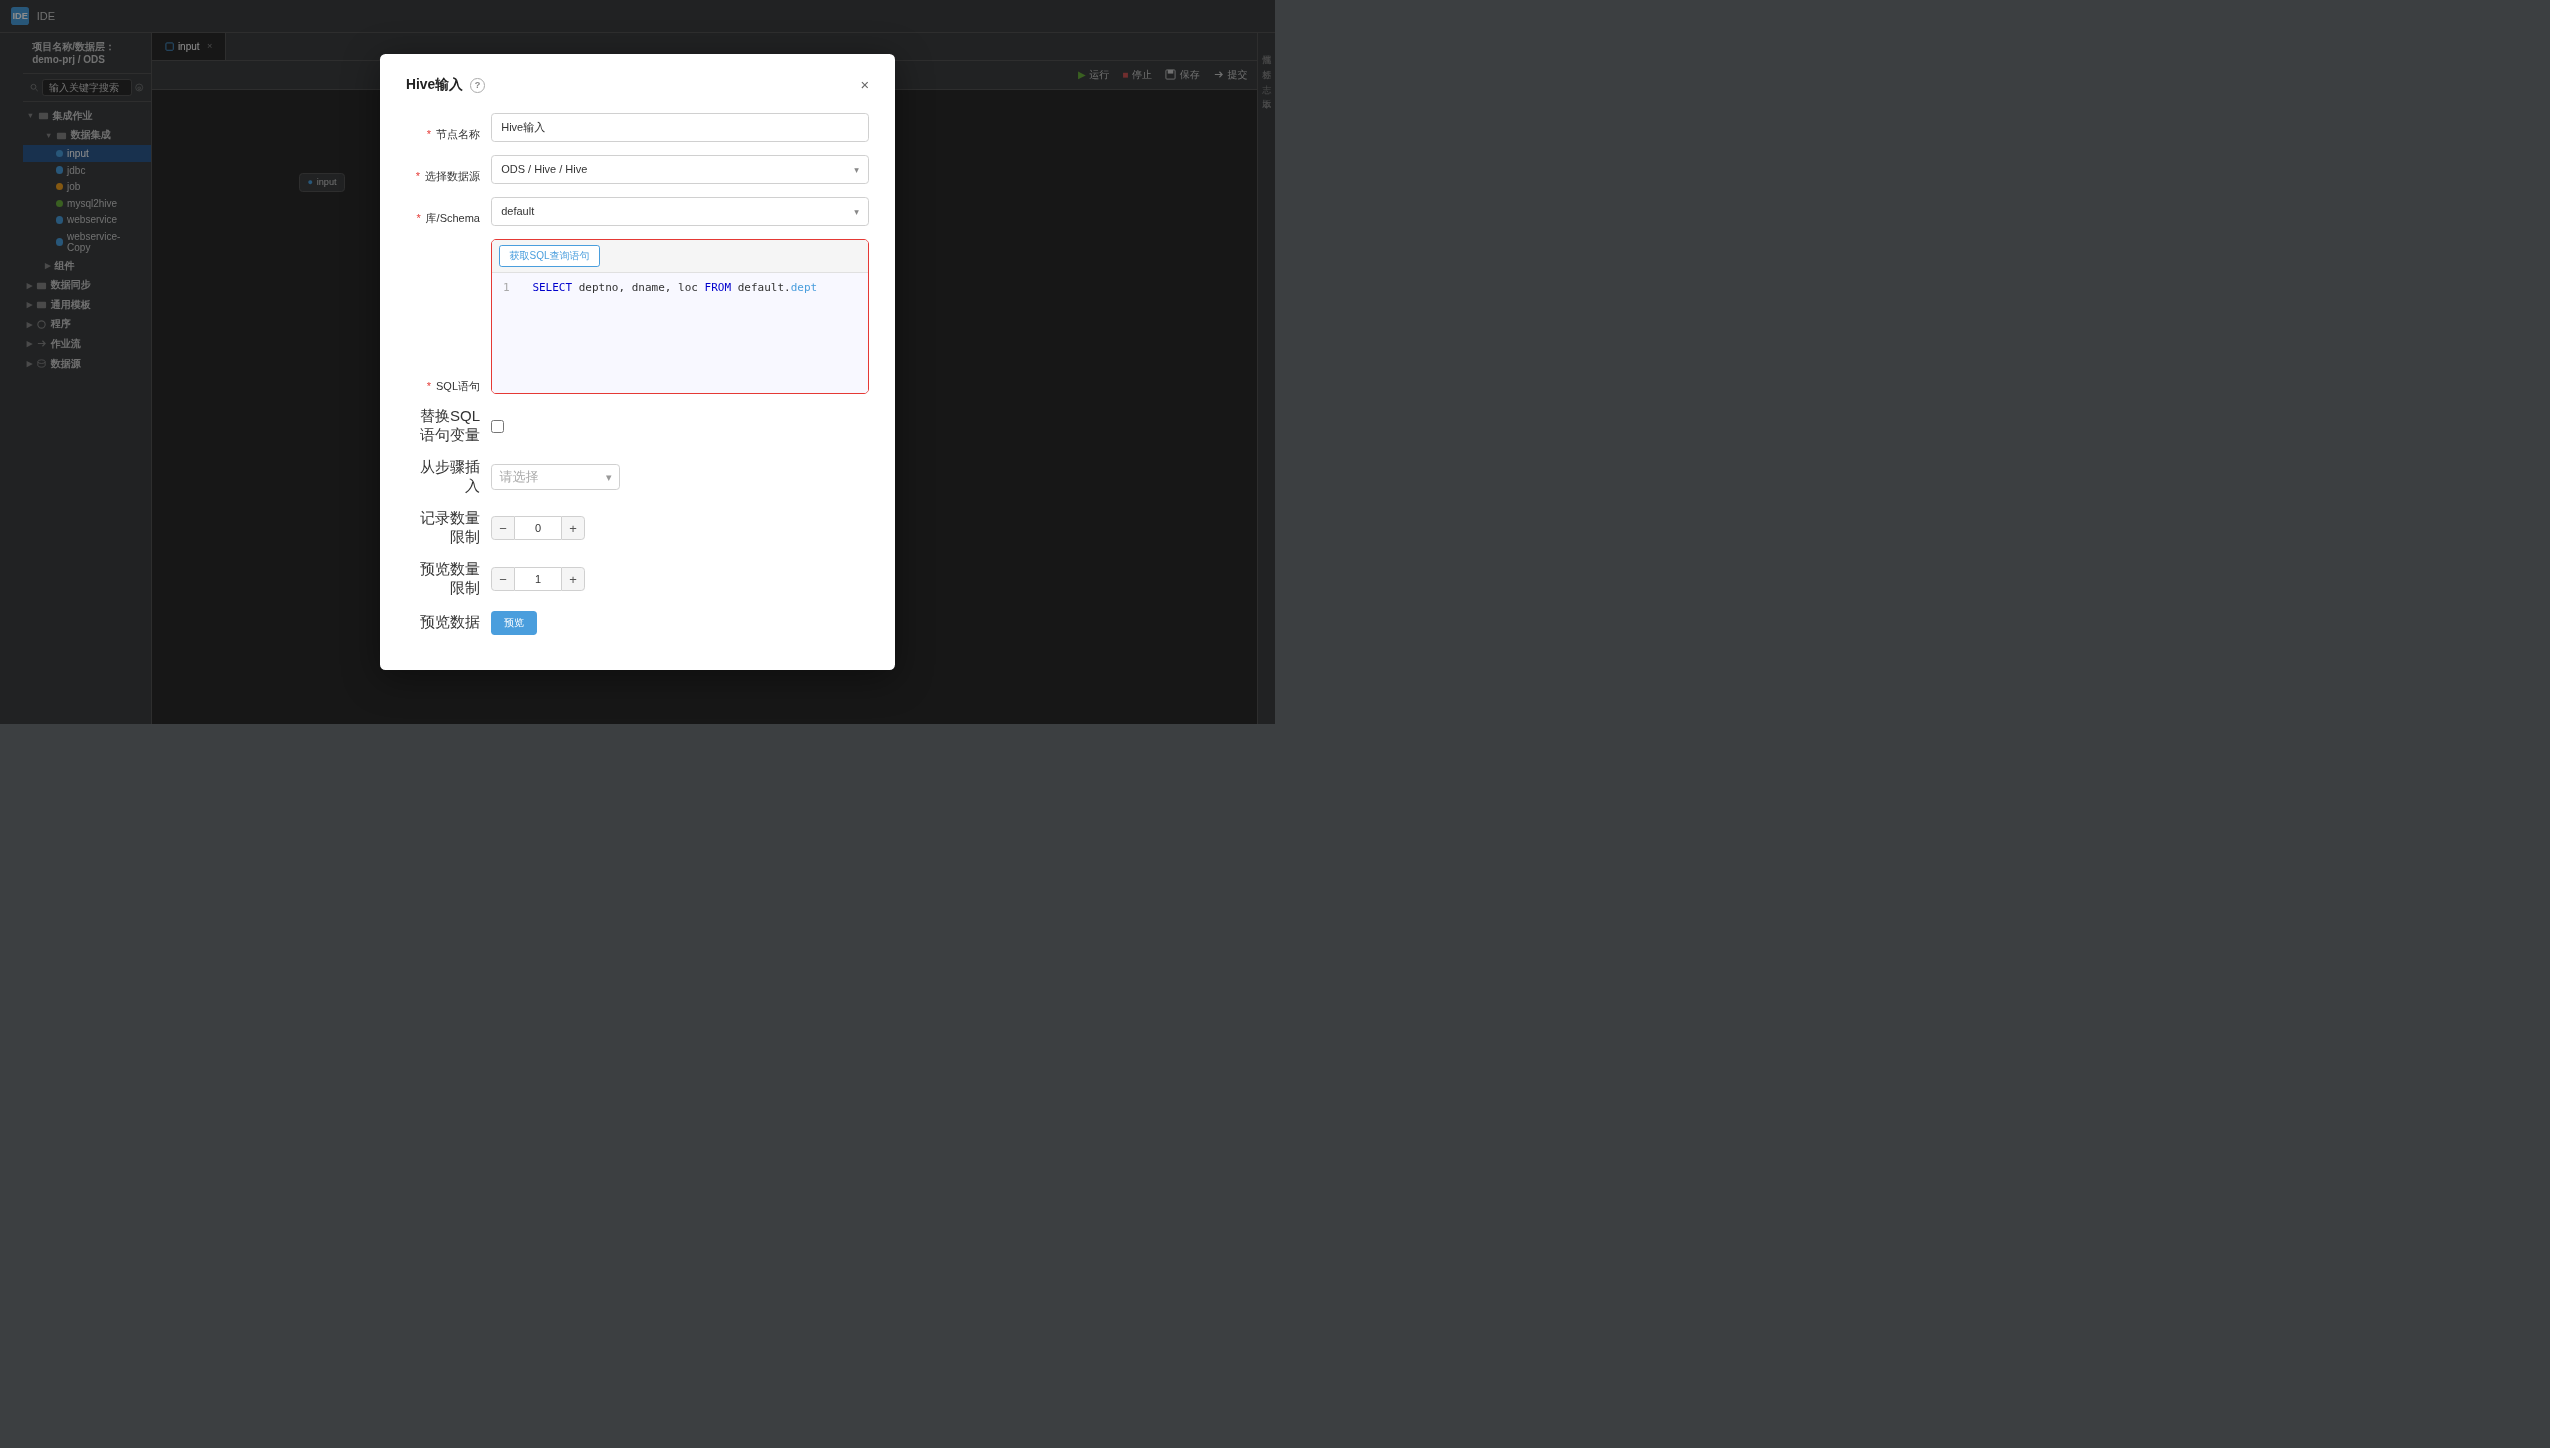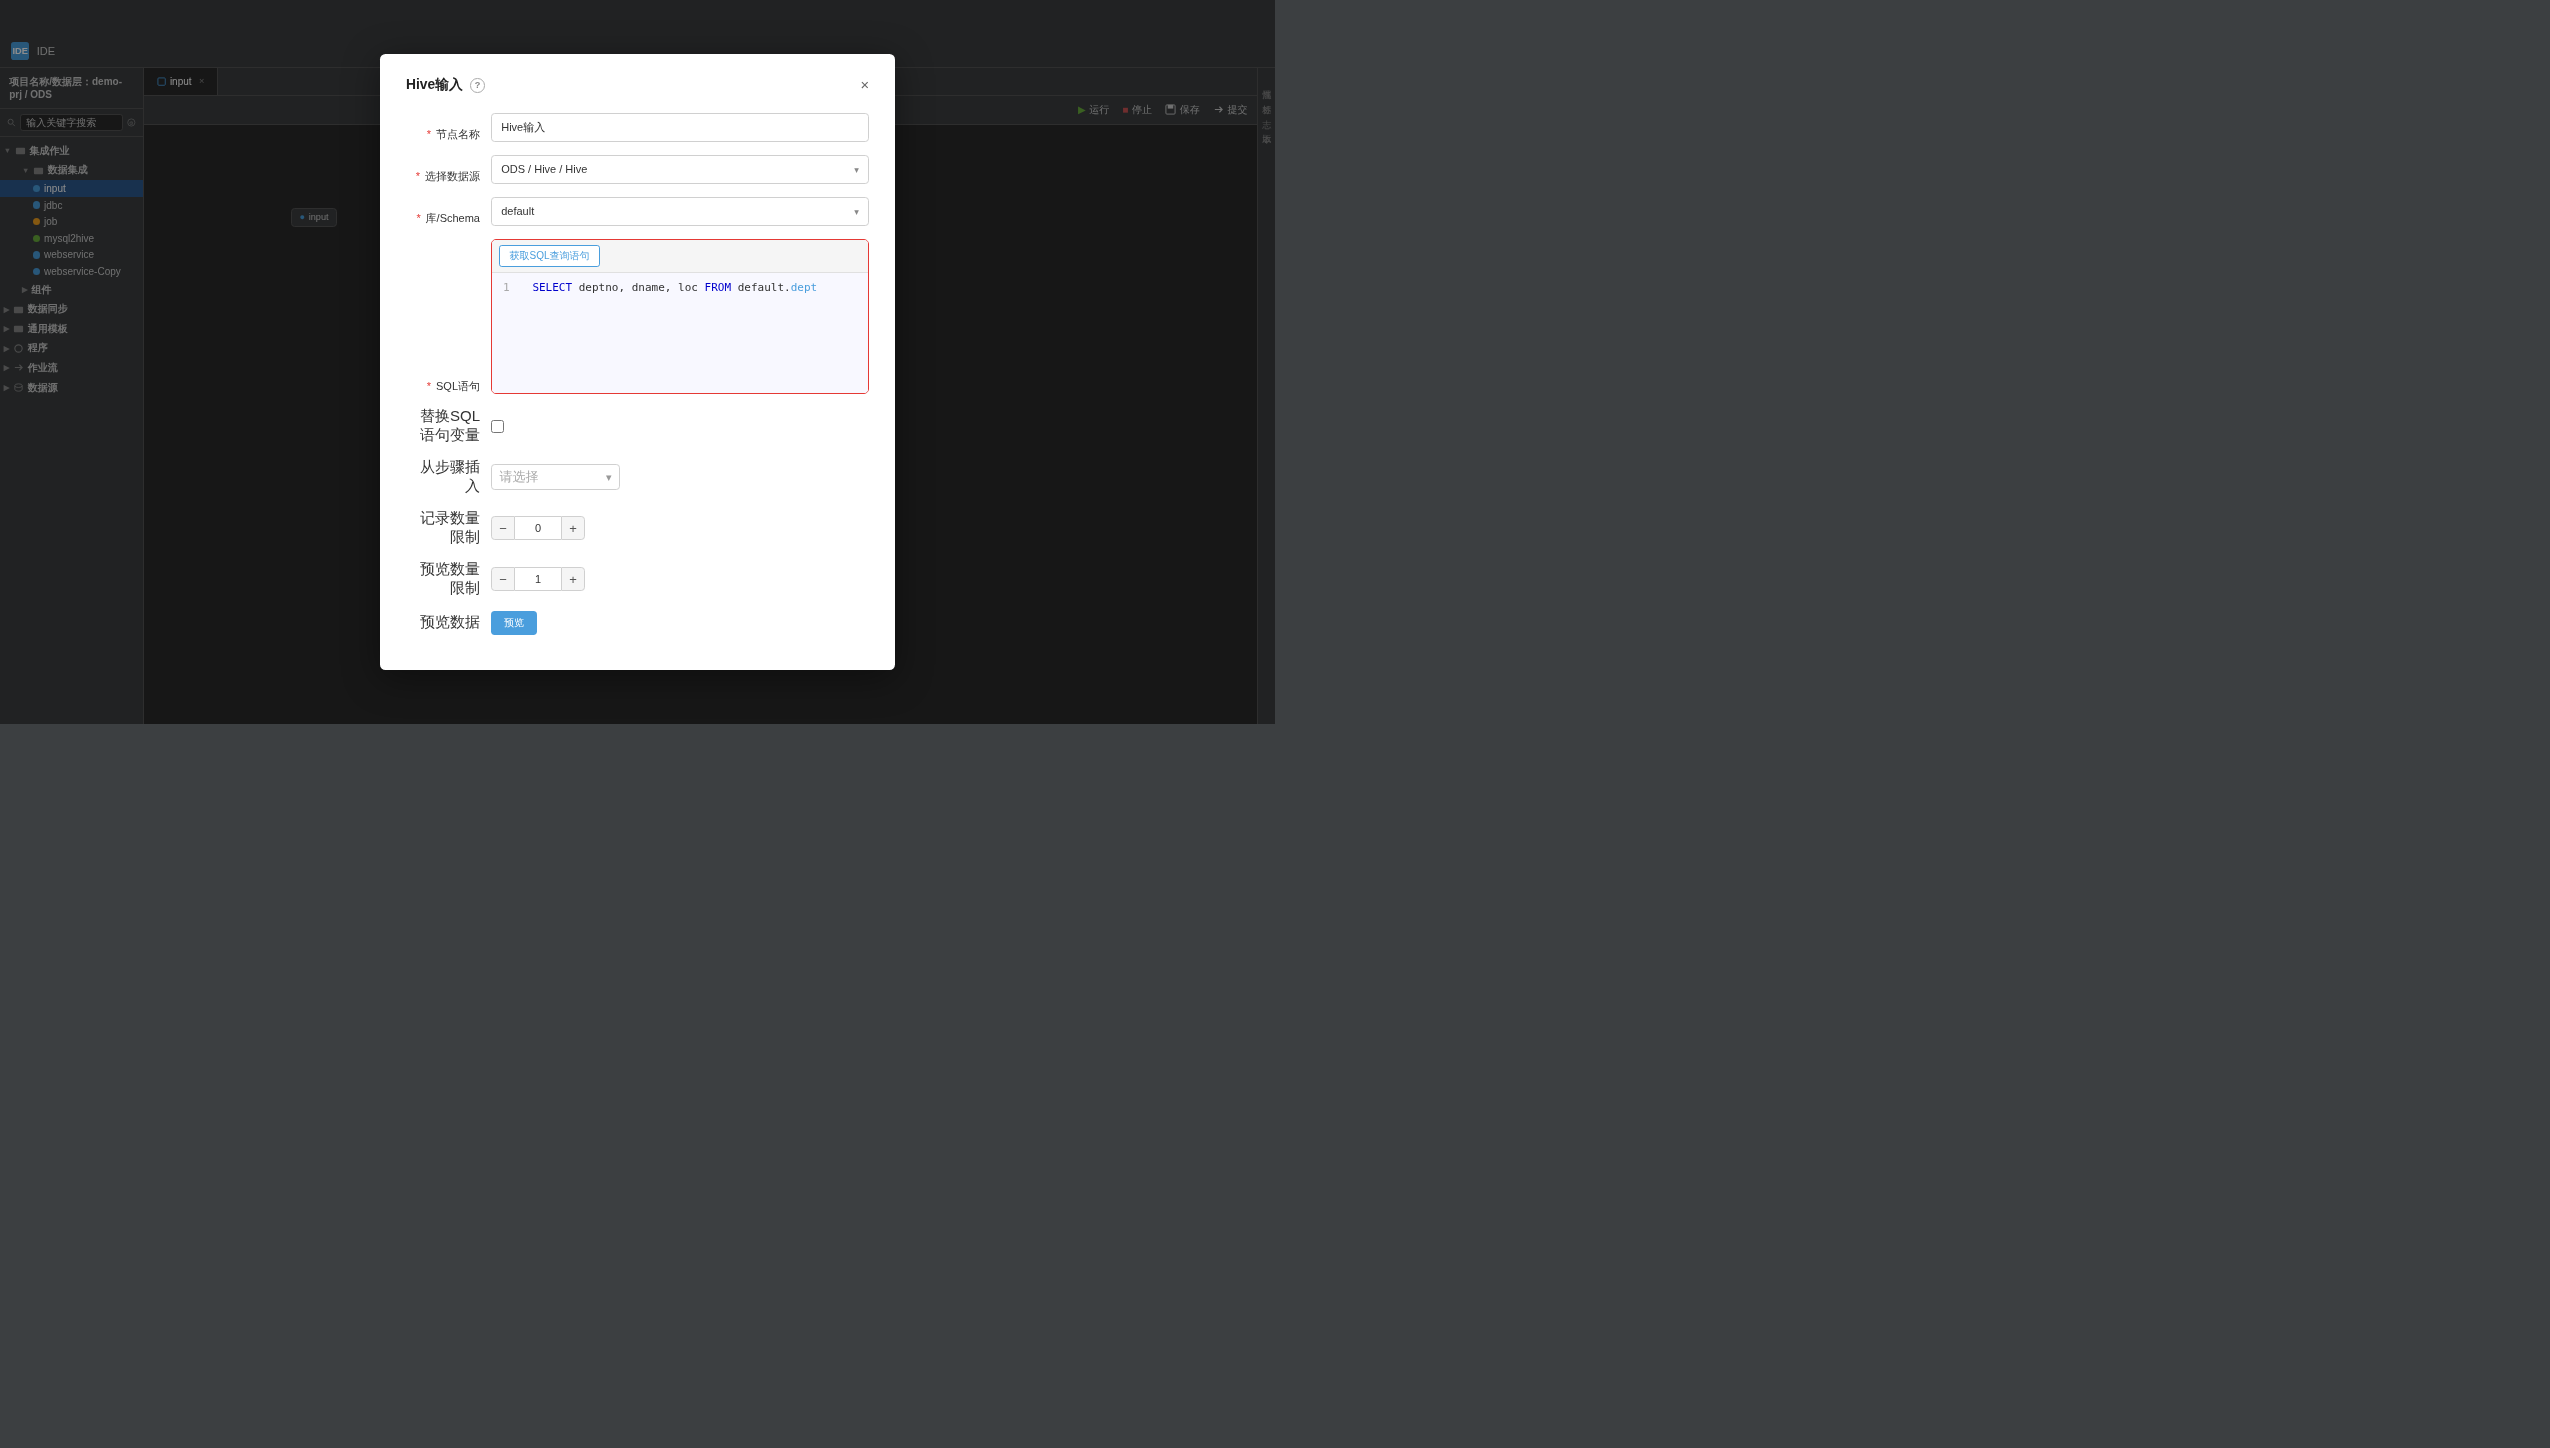--- a/index.html
+++ b/index.html
@@ -13,21 +13,20 @@
     }
 
     
     .title-bar {
       height: 33px;
       background: #3c3f41;
       display: flex;
       align-items: center;
       padding: 0 11px;
       border-bottom: 0.9px solid #555;
-      margin-top: 35px;
     }
     .title-bar-logo {
       width: 18.4px;
       height: 18.4px;
       background: #4a9edd;
       border-radius: 2.8px;
       display: flex;
       align-items: center;
       justify-content: center;
       color: white;
@@ -41,25 +40,26 @@
     }
 
     
     .main-layout {
       display: flex;
       height: calc(724px - 33px);
     }
 
     
     .sidebar {
-      width: 144px;
+      width: 129px;
       background: #3c3f41;
       border-right: 0.9px solid #555;
       display: flex;
       flex-direction: column;
+      margin-left: 23px;
     }
     .sidebar-header {
       padding: 7.4px 9.2px;
       color: #ccc;
       font-size: 10px;
       font-weight: bold;
       border-bottom: 0.9px solid #555;
     }
     .sidebar-search {
       padding: 5.5px 7.4px;

